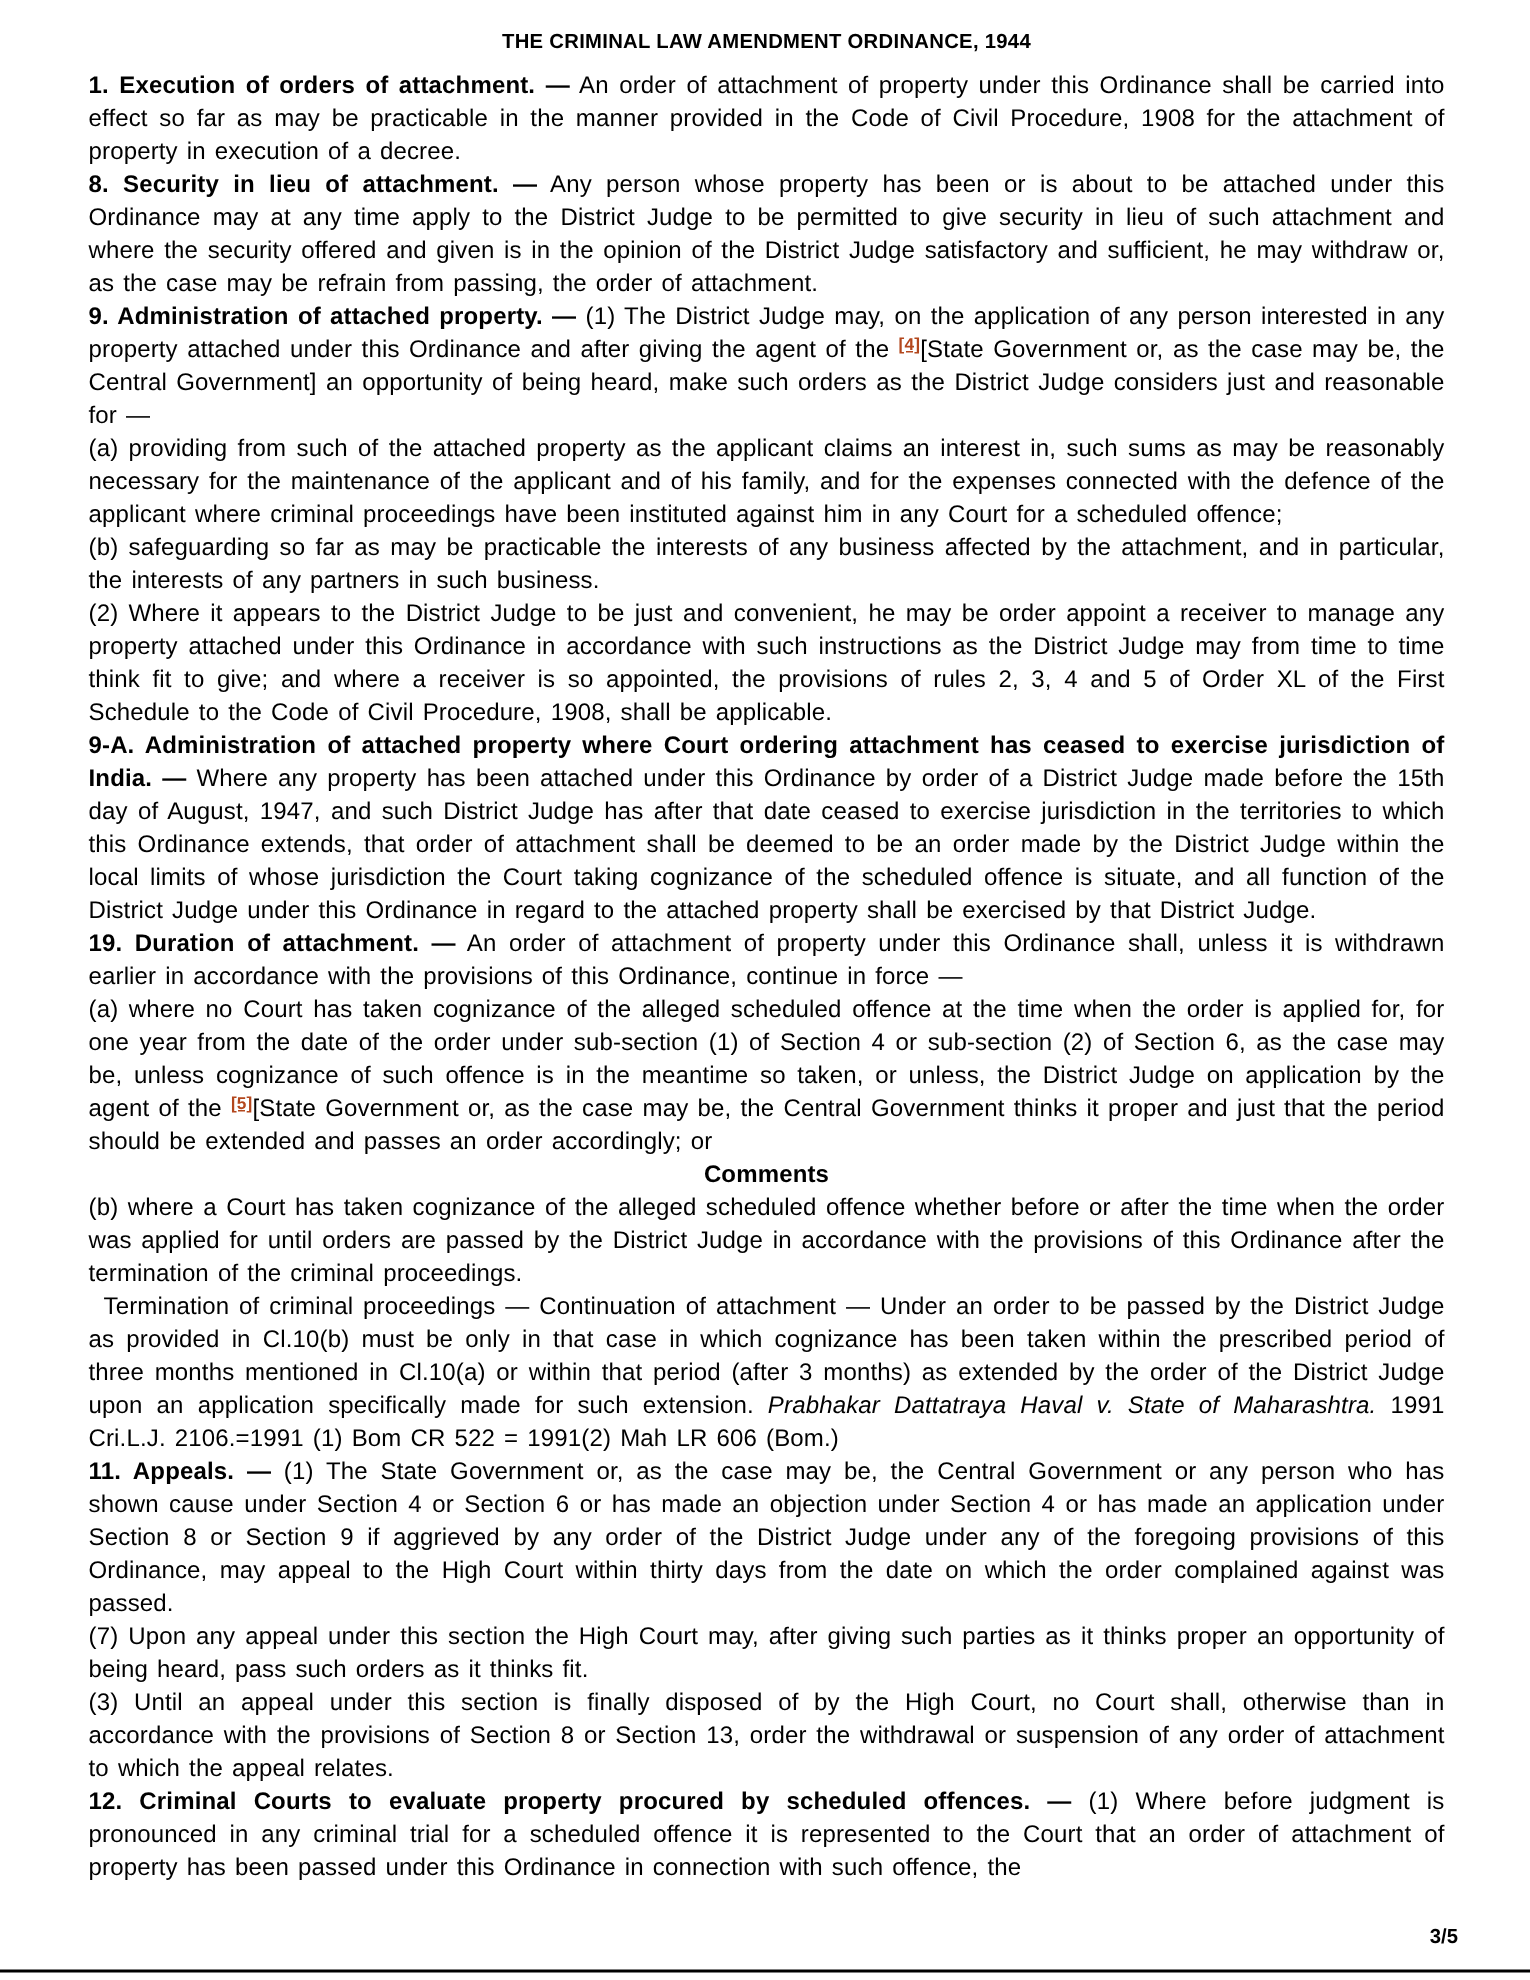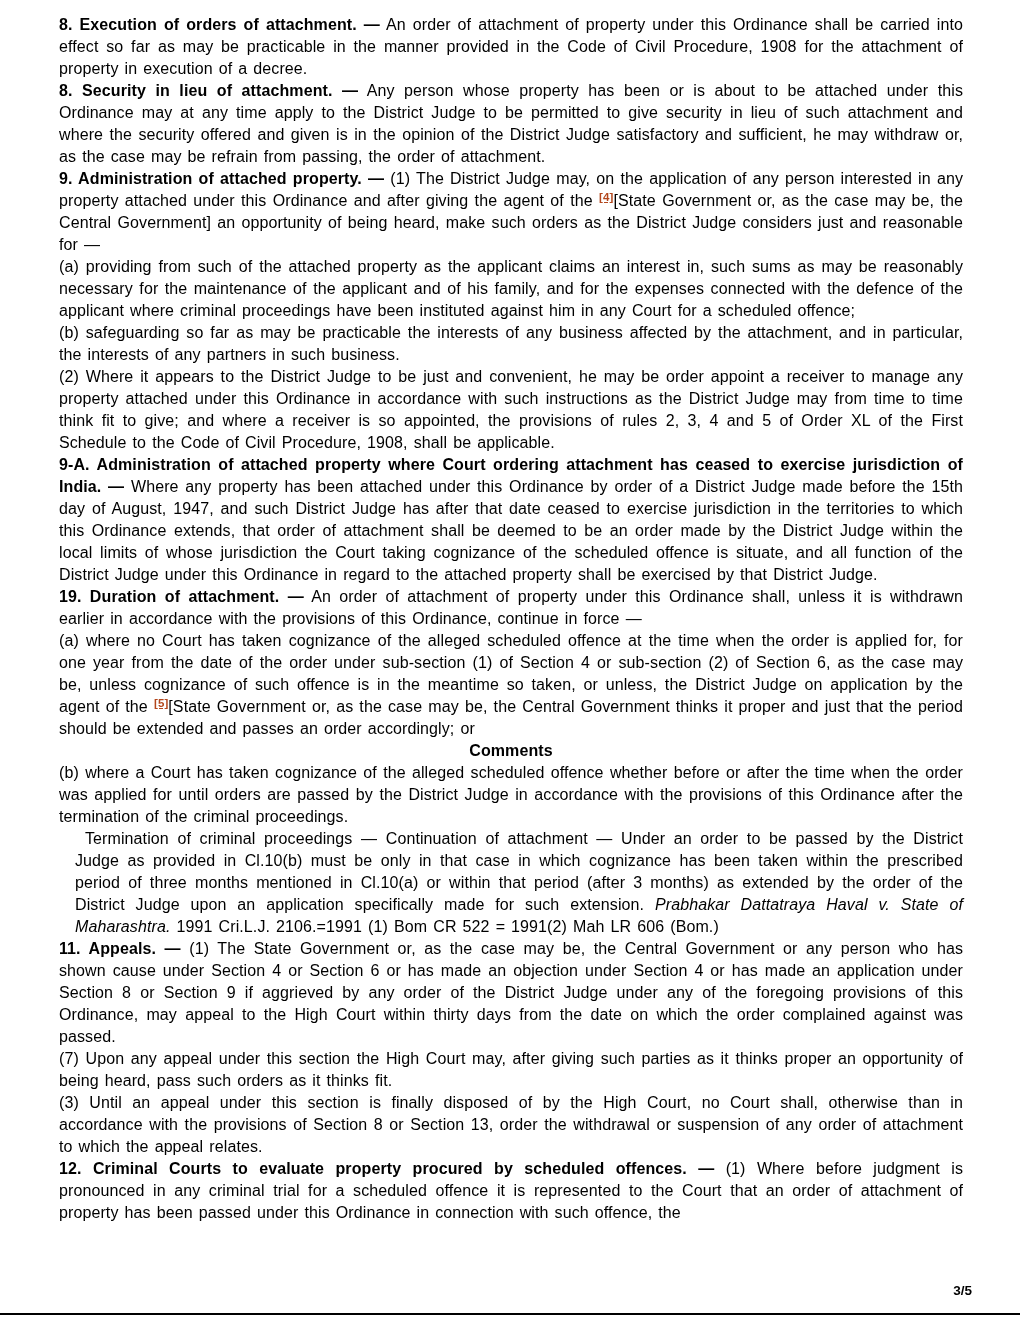--- a/index.html
+++ b/index.html
@@ -31,21 +31,20 @@
     text-align: justify;
     letter-spacing: 0.1px;
     word-spacing: 1.5px;
   }
   .doc-para.heading {
     text-align: center;
     word-spacing: normal;
   }
   .doc-para.indented {
     text-indent: 10px;
-    margin-left: 16px;
   }
   .run-bold { font-weight: 700; }
   .run-italic { font-style: italic; }
   .run-normal { }
   .footnote-ref {
     color: var(--ref-color, #b3471d);
     font-weight: 700;
     font-size: 11.5px;
     vertical-align: 5px;
     text-decoration: underline;
@@ -65,24 +64,25 @@
     bottom: 5px;
     width: 100%;
     height: 2px;
     background: #000000;
   }
 </style>
 </head>
 <body>
 
 <div class="page">
+  <div class="doc-title">THE CRIMINAL LAW AMENDMENT ORDINANCE, 1944</div>
 
   <div class="doc-body">
 
-  <p class="doc-para"><span class="run run-bold">8. Execution of orders of attachment. —</span><span class="run run-normal"> An order of attachment of property under this Ordinance shall be carried into effect so far as may be practicable in the manner provided in the Code of Civil Procedure, 1908 for the attachment of property in execution of a decree.</span></p>
+  <p class="doc-para"><span class="run run-bold">1. Execution of orders of attachment. —</span><span class="run run-normal"> An order of attachment of property under this Ordinance shall be carried into effect so far as may be practicable in the manner provided in the Code of Civil Procedure, 1908 for the attachment of property in execution of a decree.</span></p>
       <p class="doc-para"><span class="run run-bold">8. Security in lieu of attachment. —</span><span class="run run-normal"> Any person whose property has been or is about to be attached under this Ordinance may at any time apply to the District Judge to be permitted to give security in lieu of such attachment and where the security offered and given is in the opinion of the District Judge satisfactory and sufficient, he may withdraw or, as the case may be refrain from passing, the order of attachment.</span></p>
       <p class="doc-para"><span class="run run-bold">9. Administration of attached property. —</span><span class="run run-normal"> (1) The District Judge may, on the application of any person interested in any property attached under this Ordinance and after giving the agent of the </span><a class="footnote-ref" href="#">[4]</a><span class="run run-normal">[State Government or, as the case may be, the Central Government] an opportunity of being heard, make such orders as the District Judge considers just and reasonable for —</span></p>
       <p class="doc-para"><span class="run run-normal">(a)  providing from such of the attached property as the applicant claims an interest in, such sums as may be reasonably necessary for the maintenance of the applicant and of his family, and for the expenses connected with the defence of the applicant where criminal proceedings have been instituted against him in any Court for a scheduled offence;</span></p>
       <p class="doc-para"><span class="run run-normal">(b)  safeguarding so far as may be practicable the interests of any business affected by the attachment, and in particular, the interests of any partners in such business.</span></p>
       <p class="doc-para"><span class="run run-normal">(2) Where it appears to the District Judge to be just and convenient, he may be order appoint a receiver to manage any property attached under this Ordinance in accordance with such instructions as the District Judge may  from time to time think fit to give; and where a receiver is so appointed, the provisions of rules 2, 3, 4 and 5 of Order XL of the First Schedule to the Code of Civil Procedure, 1908, shall be applicable.</span></p>
       <p class="doc-para"><span class="run run-bold">9-A. Administration of attached property where Court ordering attachment has ceased to exercise jurisdiction of India. —</span><span class="run run-normal"> Where any property has been attached under this Ordinance by order of a District Judge made before the 15th day of August, 1947, and such District Judge has after that date ceased to exercise jurisdiction in the territories to which this Ordinance extends, that order of attachment shall be deemed to be an order made by the District Judge within the local limits of whose jurisdiction the Court taking cognizance of the scheduled offence is situate, and all function of the District Judge under this Ordinance in regard to the attached property shall be exercised by that District Judge.</span></p>
       <p class="doc-para"><span class="run run-bold">19. Duration of attachment. —</span><span class="run run-normal"> An order of attachment of property under this Ordinance shall, unless it is withdrawn earlier in accordance with the provisions of this Ordinance, continue in force —</span></p>
       <p class="doc-para"><span class="run run-normal">(a)  where no Court has taken cognizance of the alleged scheduled offence at the time when the order is applied for, for one year from the date of the order under sub-section (1) of Section 4 or sub-section (2) of Section 6, as the case may be, unless cognizance of such offence is in the meantime so taken, or unless, the District Judge on application by the agent of the </span><a class="footnote-ref" href="#">[5]</a><span class="run run-normal">[State Government or, as the case may be, the Central Government thinks it proper and just that the period should be extended and passes an order accordingly; or</span></p>
       <p class="doc-para heading"><span class="run run-bold">Comments</span></p>
       <p class="doc-para"><span class="run run-normal">(b)  where a Court has taken cognizance of the alleged scheduled offence whether before or after the time when the order was applied for until orders are passed by the District Judge in accordance with the provisions of this Ordinance after the termination of the criminal proceedings.</span></p>

